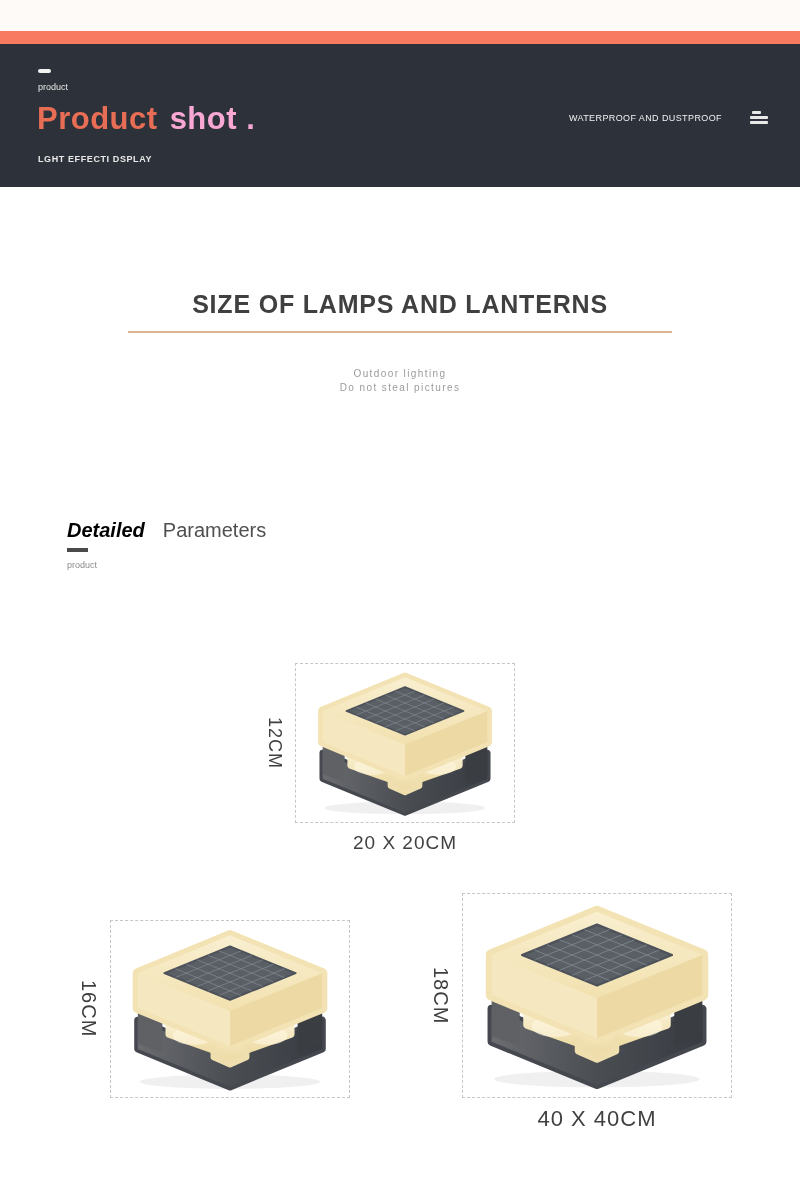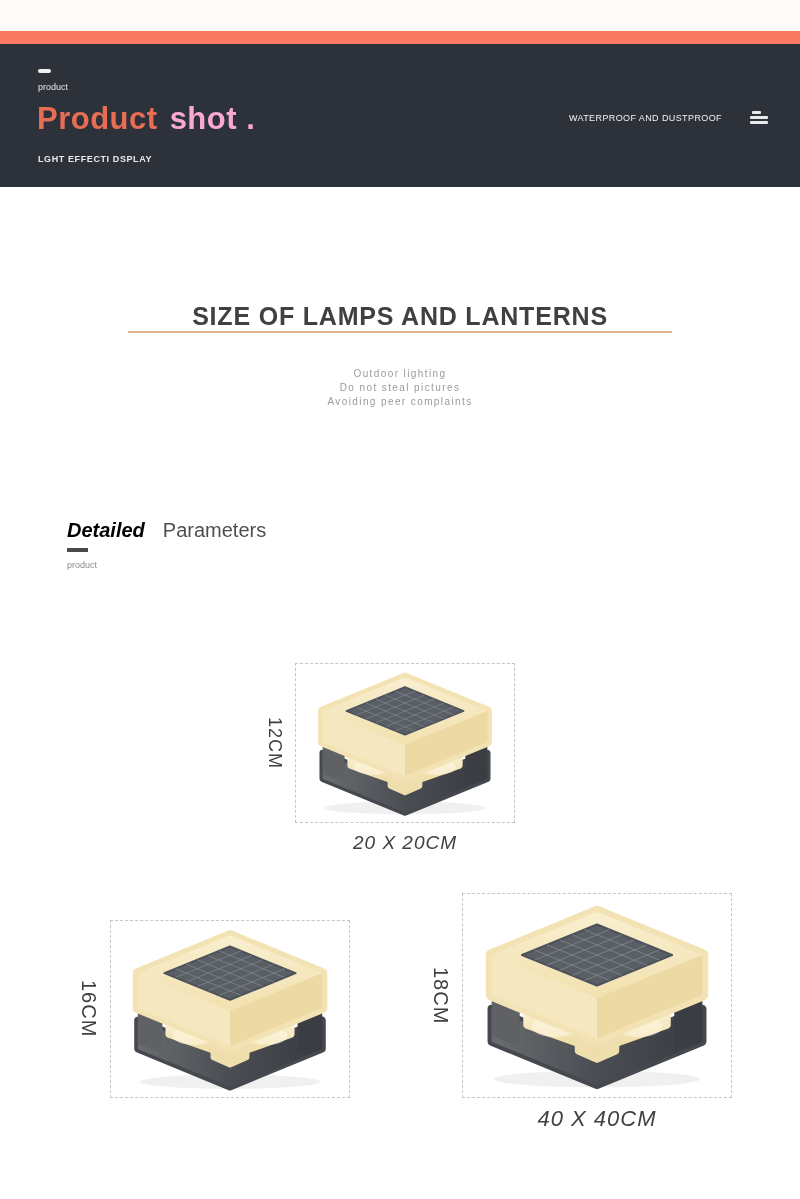--- a/index.html
+++ b/index.html
@@ -18,39 +18,39 @@
   .hdr-sub{position:absolute;left:38px;top:110px;font-size:9px;color:#e9e9e9;letter-spacing:.6px;font-weight:bold;text-align:center;}
   .hdr-right{position:absolute;right:78px;top:69px;font-size:9px;font-weight:normal;color:#f2f2f2;letter-spacing:.4px;text-align:center;}
   .menu-icon{position:absolute;right:31px;top:67px;width:19px;height:14px;cursor:pointer;}
   .menu-icon i{display:block;background:#e9e9e9;height:2.6px;border-radius:1px;margin-bottom:2.6px;}
   .menu-icon i.b1{width:9px;margin-left:2px;}
   .menu-icon i.b2{width:18px;}
   .menu-icon i.b3{width:18px;}
 
   
   .sec-title{position:absolute;left:0;top:290px;width:800px;text-align:center;
-             font-size:25px;font-weight:bold;color:#404040;letter-spacing:.8px;margin-top:12px;}
+             font-size:25px;font-weight:bold;color:#404040;letter-spacing:.8px;}
   .sec-underline{position:absolute;left:128px;top:331px;width:544px;height:2px;background:#d7a77c;opacity:.85;}
   .note-block{position:absolute;left:0;top:367px;width:800px;text-align:center;
               font-size:10px;color:#9b9b9b;letter-spacing:1.4px;line-height:14px;}
 
   
   .det-title{position:absolute;left:67px;top:519px;font-size:20px;white-space:nowrap;}
   .det-title .bold{font-weight:bold;color:#000000;font-style:italic;}
   .det-title .reg{font-weight:normal;color:#4f4f4f;margin-left:18px;}
   .det-dash{position:absolute;left:67px;top:548px;width:21px;height:4px;background:#4a4a4a;}
   .det-caption{position:absolute;left:67px;top:560px;font-size:9px;color:#8c8c8c;}
 
   
   .size-box{position:absolute;border:1px dashed #c6c6c6;box-sizing:border-box;
             display:flex;align-items:center;justify-content:center;}
   .size-box svg{display:block;}
   .vlabel{position:absolute;display:flex;align-items:center;justify-content:center;
           writing-mode:vertical-rl;color:#3f3f3f;letter-spacing:1px;}
-  .flabel{position:absolute;text-align:center;color:#414141;letter-spacing:1px;white-space:nowrap;font-style:italic;}
+  .flabel{position:absolute;text-align:center;color:#414141;letter-spacing:1px;white-space:nowrap;}
 
   .box-1{left:295px;top:663px;width:220px;height:160px;}
   .vlabel-1{left:260px;top:663px;width:28px;height:160px;font-size:18px;}
   .flabel-1{left:295px;top:832px;width:220px;font-size:19px;}
 
   .box-2{left:110px;top:920px;width:240px;height:178px;}
   .vlabel-2{left:74px;top:920px;width:28px;height:178px;font-size:20px;}
   .flabel-2{left:110px;top:1106px;width:240px;font-size:22px;}
 
   .box-3{left:462px;top:893px;width:270px;height:205px;}
@@ -135,21 +135,20 @@
         <i class="b3"></i>
     </div>
   </div>
 
   <div class="sec-title">SIZE OF LAMPS AND LANTERNS</div>
   <div class="sec-underline"></div>
 
   <div class="note-block">
     <div>Outdoor lighting</div>
     <div>Do not steal pictures</div>
-    <div>Avoiding peer complaints</div>
   </div>
 
   <div class="det-title">
     <span class="bold">Detailed</span><span class="reg">Parameters</span>
   </div>
   <div class="det-dash"></div>
   <div class="det-caption">product</div>
 
   <div class="vlabel vlabel-1">12CM</div>
   <div class="size-box box-1">

